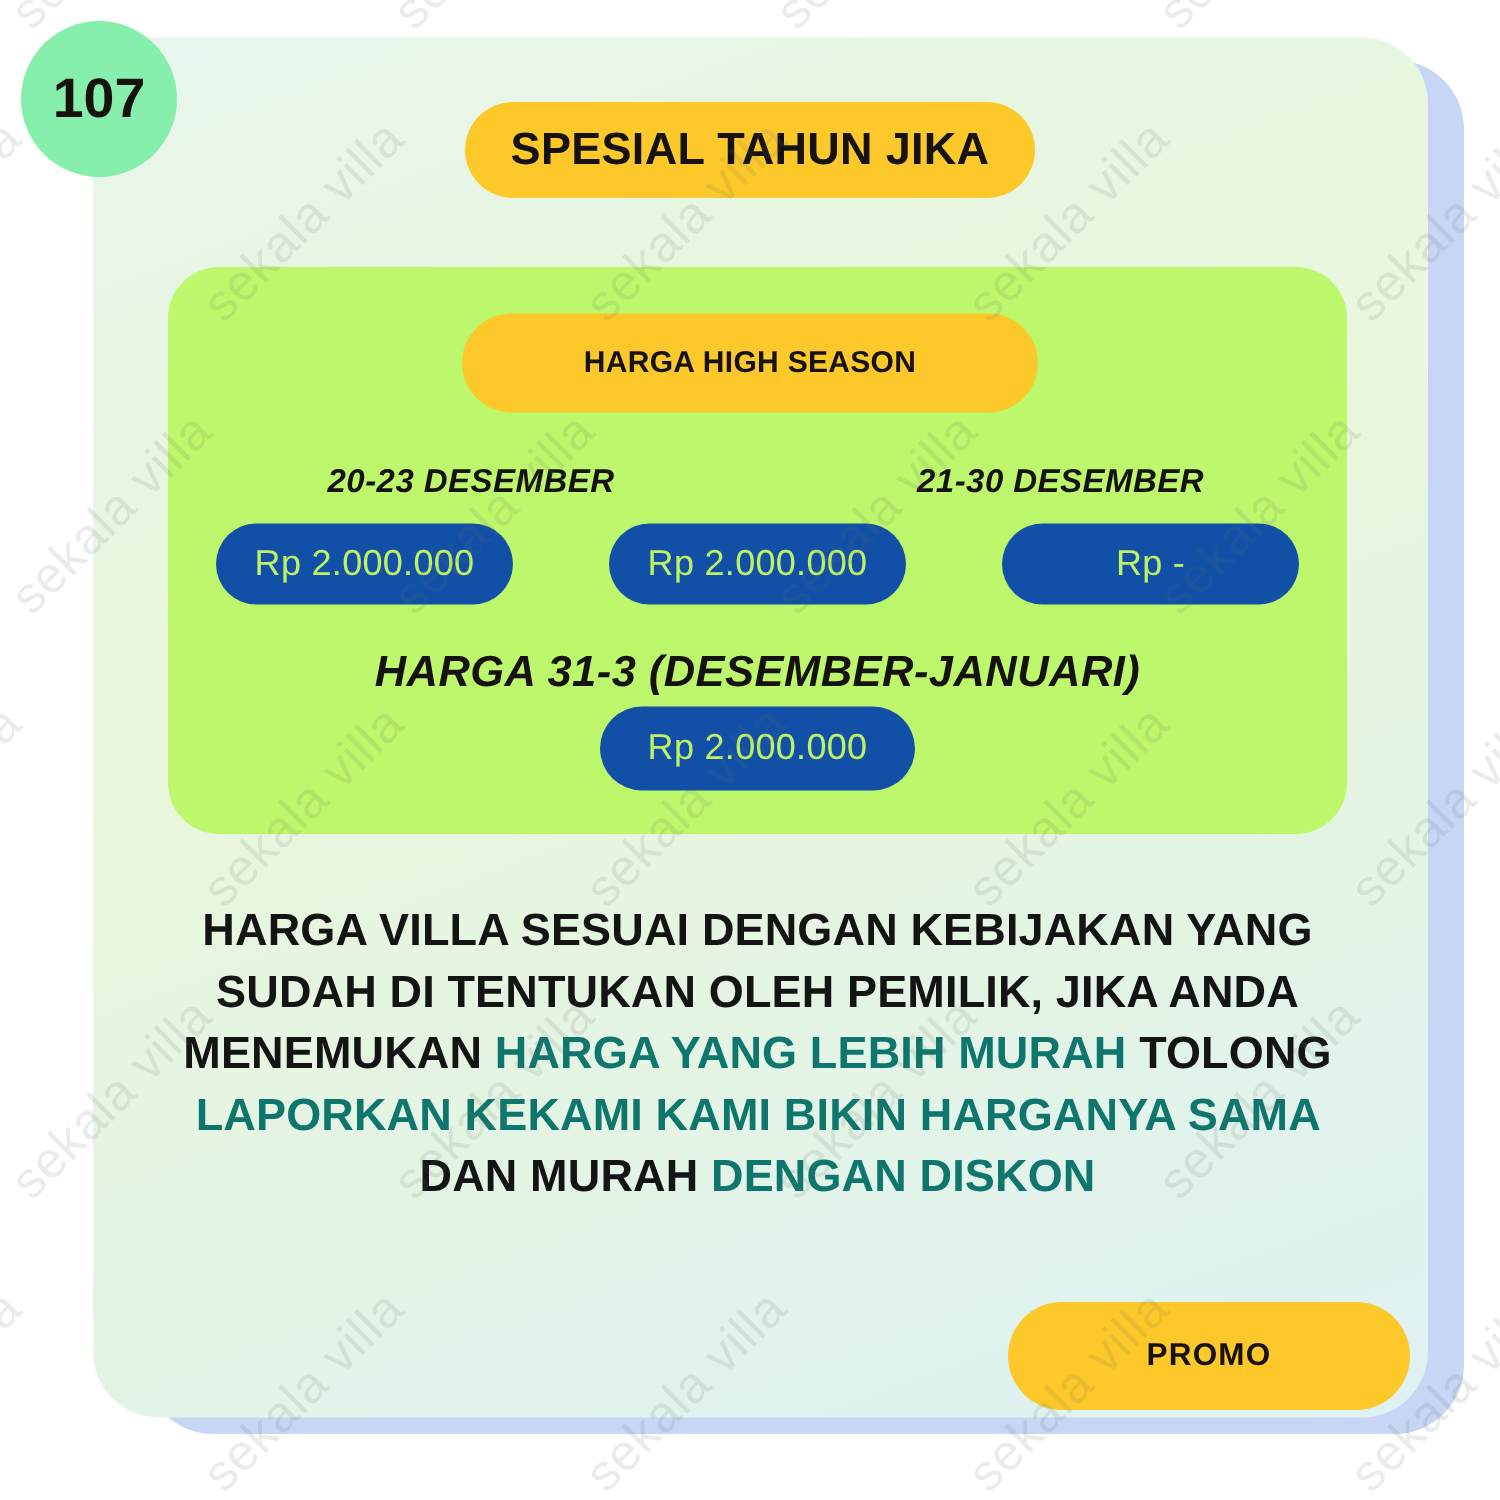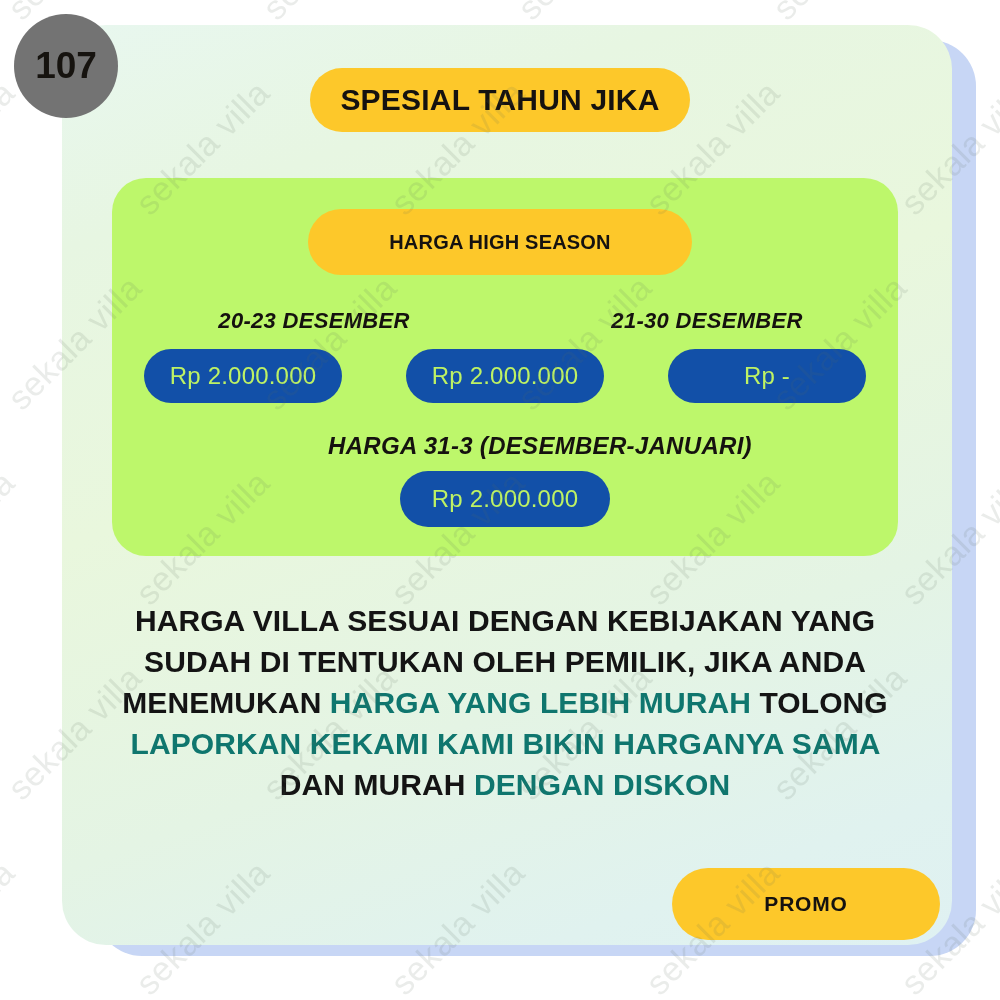--- a/index.html
+++ b/index.html
@@ -126,21 +126,21 @@
   }
 
   
   .badge-107 {
     position: absolute;
     left: 14px;
     top: 14px;
     width: 104px;
     height: 104px;
     border-radius: 50%;
-    background: #737373;
+    background: #86efac;
     display: flex;
     align-items: center;
     justify-content: center;
     font-size: 37px;
     font-weight: 700;
     color: #16130f;
     z-index: 30;
   }
 
   
@@ -196,27 +196,26 @@
     letter-spacing: 0.2px;
   }
 
   
   .subheader {
     position: absolute;
     left: 112px;
     top: 432px;
     width: 786px;
     text-align: center;
-    font-size: 24px;
+    font-size: 29px;
     font-weight: 700;
     font-style: italic;
     color: #15120f;
     letter-spacing: 0.3px;
     z-index: 11;
-    margin-left: 35px;
   }
 
   
   .price-row2 {
     position: absolute;
     left: 112px;
     top: 470px;
     width: 786px;
     height: 58px;
     display: flex;

